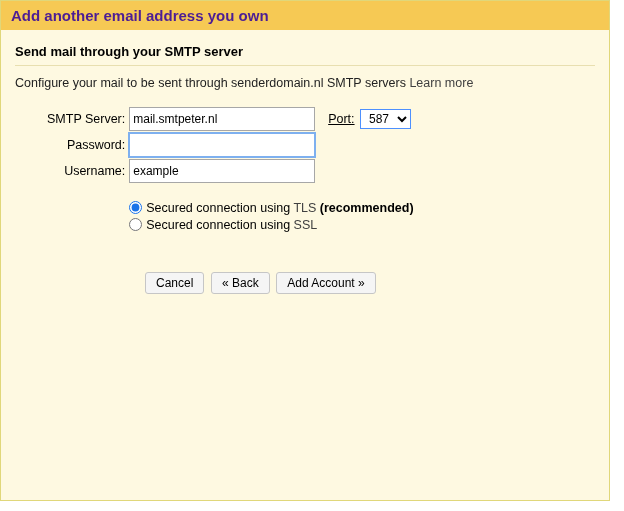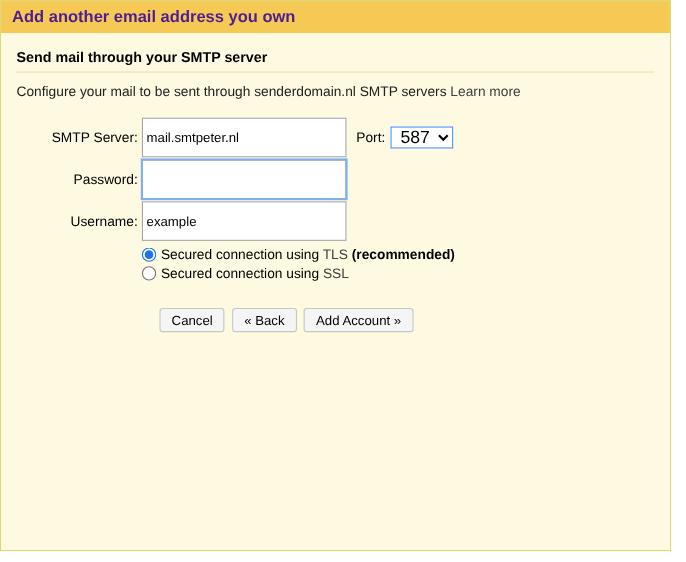--- a/index.html
+++ b/index.html
@@ -54,48 +54,49 @@
       text-align: right;
       padding-right: 4px;
       white-space: nowrap;
     }
     input[type="text"], input[type="password"] {
       font-family: Arial, sans-serif;
       font-size: 12px;
       padding: 2px 3px;
       border: 1px solid #a7a7a7;
       background: #fff;
-      height: 36px;
+      height: 24px;
     }
     .wide-input { width: 186px; }
     .port-select {
-      font-size: 16px;
+      font-size: 12px;
       height: 20px;
       border: 1px solid #4d90fe;
       background: #fff;
       padding: 0 4px;
     }
     .port-label {
       padding-left: 10px;
       padding-right: 4px;
+      text-decoration: underline;
     }
     .radio-row td {
-      padding-top: 4px;
+      padding-top: 16px;
     }
     input[type="radio"] {
       vertical-align: middle;
       margin-right: 4px;
       accent-color: #1a73e8;
     }
     .radio-label {
       font-size: 12.5px;
       vertical-align: middle;
     }
     .buttons {
-      margin-top: 24px;
+      margin-top: 40px;
       margin-left: 130px;
     }
     .btn {
       font-family: Arial, sans-serif;
       font-size: 12px;
       padding: 3px 10px;
       background: #f5f5f5;
       border: 1px solid #c6c6c6;
       border-radius: 3px;
       cursor: pointer;

